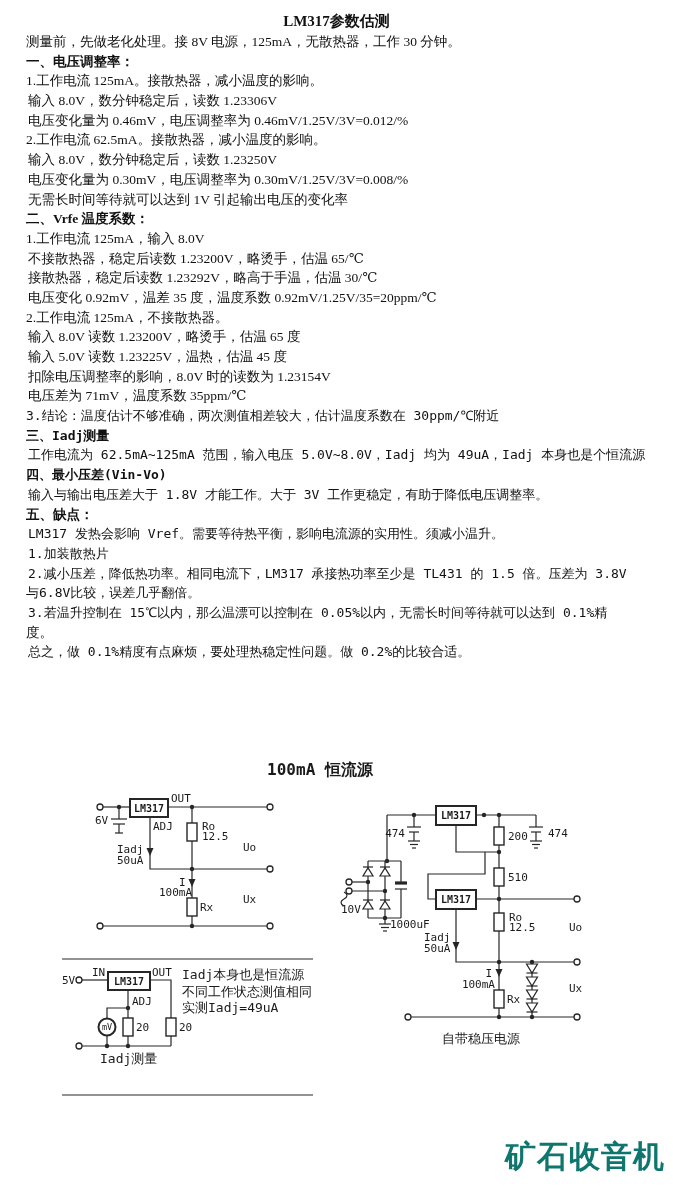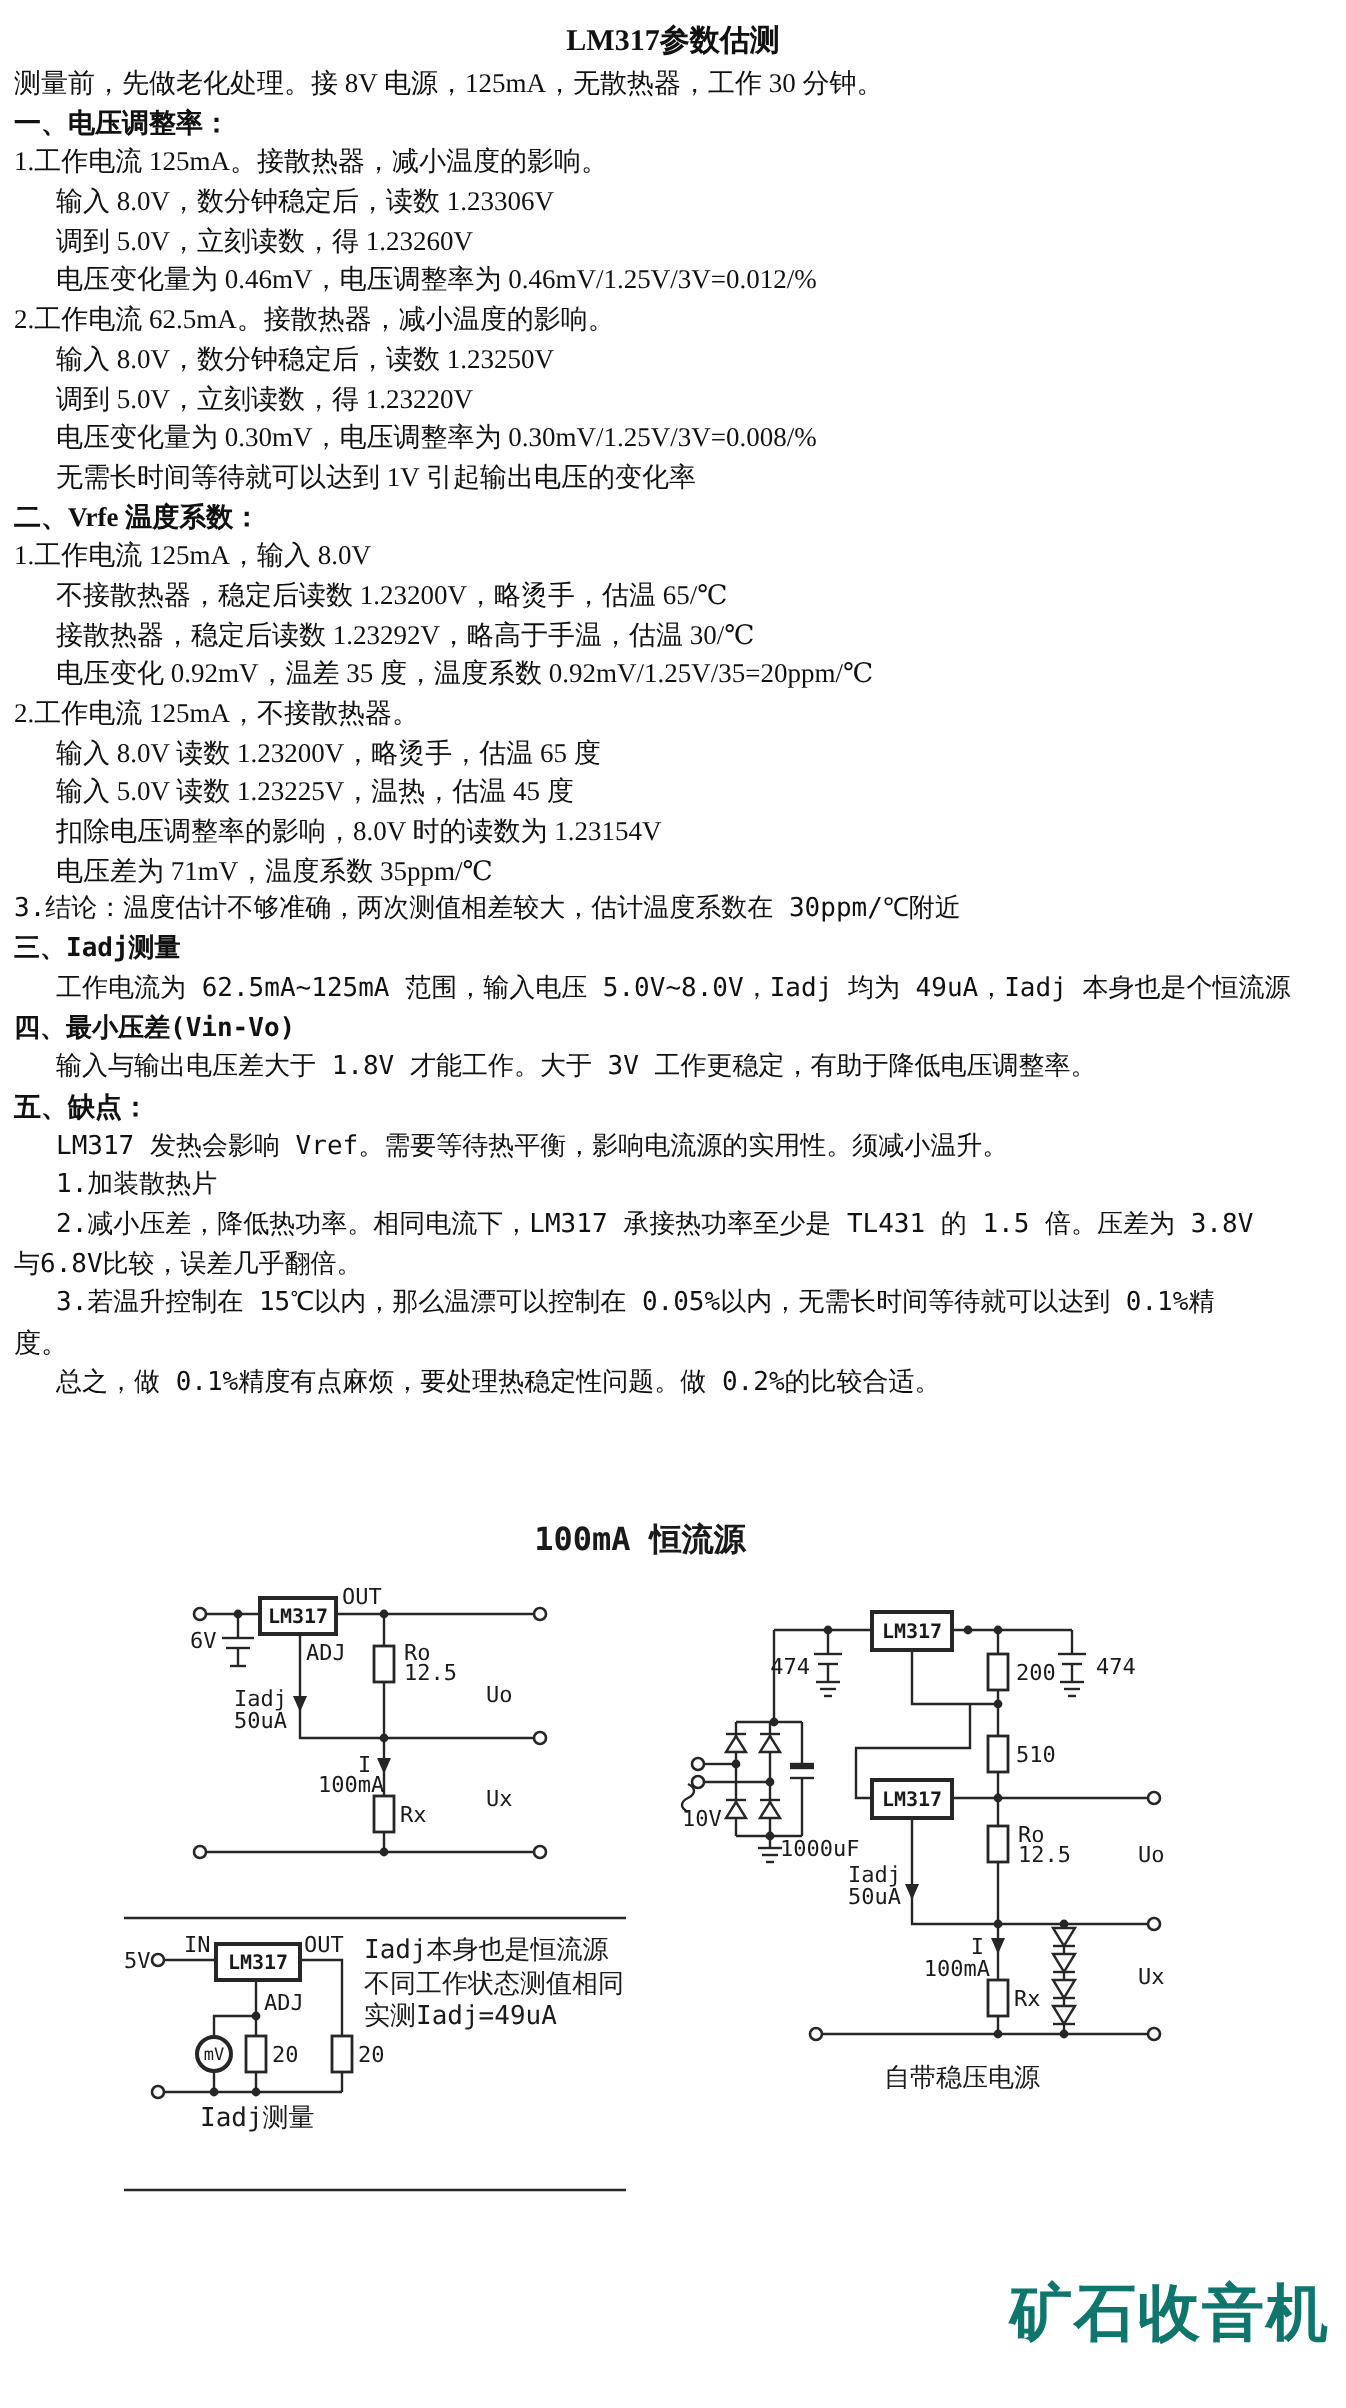--- a/index.html
+++ b/index.html
@@ -1,20 +1,20 @@
 <!DOCTYPE html>
 <html><head>
 <meta charset="utf-8">
 <style>
   html,body{margin:0;padding:0;background:#ffffff;}
   .page{position:relative;width:673px;height:1204px;background:#ffffff;overflow:hidden;
         font-family:"Liberation Serif","DejaVu Serif",serif;color:#111;}
   .doc{position:absolute;top:10px;left:0;width:673px;}
   .doc-title{font-size:15px;font-weight:bold;text-align:center;line-height:22px;height:22px;margin:0;}
-  .doc-line{height:19.7px;line-height:19.7px;font-size:13.5px;white-space:pre;padding-left:7px;}
+  .doc-line{height:19.7px;line-height:19.7px;font-size:13.5px;white-space:pre;padding-left:26px;}
   .doc-line.ind{padding-left:28px;}
   .doc-line.b{font-weight:bold;}
   .doc-line.mono{font-family:"DejaVu Sans Mono","Liberation Mono","Liberation Serif",serif;font-size:13px;}
   svg.diagram{position:absolute;left:0;top:745px;}
   svg .wire{stroke:#262626;stroke-width:1.2;fill:none;}
   svg .thick{stroke:#262626;stroke-width:3.2;fill:none;}
   svg .box{fill:#ffffff;stroke:#262626;stroke-width:2;}
   svg .res{fill:#ffffff;stroke:#262626;stroke-width:1.4;}
   svg .dot{fill:#262626;stroke:none;}
   svg .term{fill:#ffffff;stroke:#262626;stroke-width:1.3;}
@@ -36,25 +36,23 @@
 
 <div class="page">
 
   <div class="doc">
     <h1 class="doc-title">LM317参数估测</h1>
     <div>
         <div class="doc-line">测量前，先做老化处理。接 8V 电源，125mA，无散热器，工作 30 分钟。</div>
         <div class="doc-line b">一、电压调整率：</div>
         <div class="doc-line">1.工作电流 125mA。接散热器，减小温度的影响。</div>
         <div class="doc-line ind">输入 8.0V，数分钟稳定后，读数 1.23306V</div>
-        <div class="doc-line ind">调到 5.0V，立刻读数，得 1.23260V</div>
         <div class="doc-line ind">电压变化量为 0.46mV，电压调整率为 0.46mV/1.25V/3V=0.012/%</div>
         <div class="doc-line">2.工作电流 62.5mA。接散热器，减小温度的影响。</div>
         <div class="doc-line ind">输入 8.0V，数分钟稳定后，读数 1.23250V</div>
-        <div class="doc-line ind">调到 5.0V，立刻读数，得 1.23220V</div>
         <div class="doc-line ind">电压变化量为 0.30mV，电压调整率为 0.30mV/1.25V/3V=0.008/%</div>
         <div class="doc-line ind">无需长时间等待就可以达到 1V 引起输出电压的变化率</div>
         <div class="doc-line b">二、Vrfe 温度系数：</div>
         <div class="doc-line">1.工作电流 125mA，输入 8.0V</div>
         <div class="doc-line ind">不接散热器，稳定后读数 1.23200V，略烫手，估温 65/℃</div>
         <div class="doc-line ind">接散热器，稳定后读数 1.23292V，略高于手温，估温 30/℃</div>
         <div class="doc-line ind">电压变化 0.92mV，温差 35 度，温度系数 0.92mV/1.25V/35=20ppm/℃</div>
         <div class="doc-line">2.工作电流 125mA，不接散热器。</div>
         <div class="doc-line ind">输入 8.0V 读数 1.23200V，略烫手，估温 65 度</div>
         <div class="doc-line ind">输入 5.0V 读数 1.23225V，温热，估温 45 度</div>

